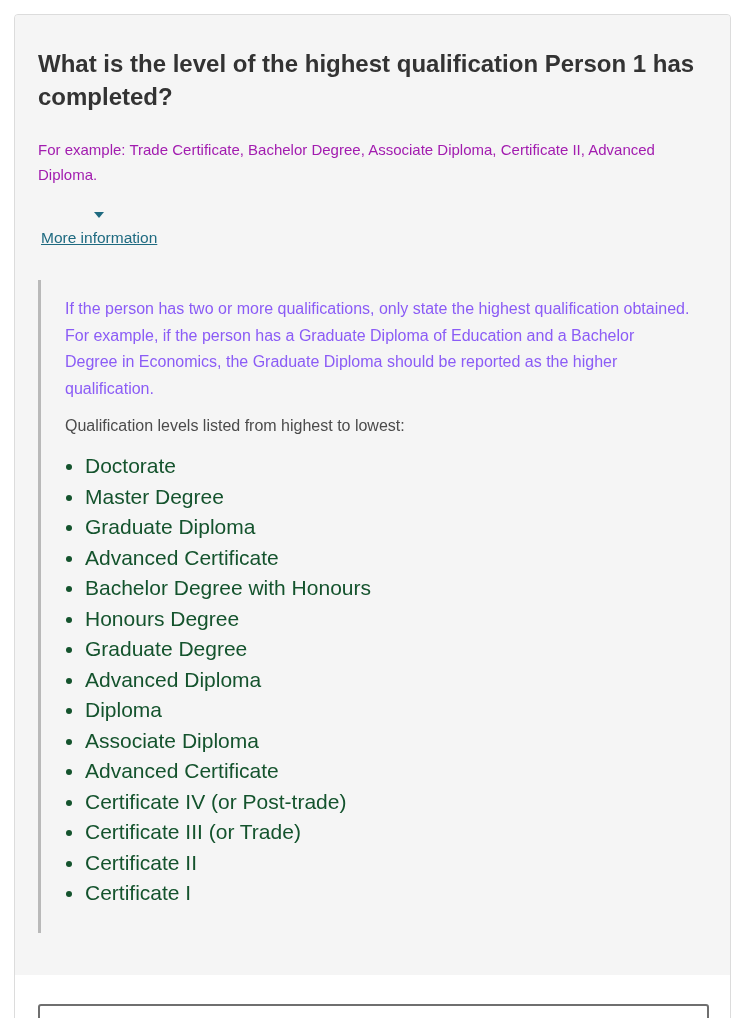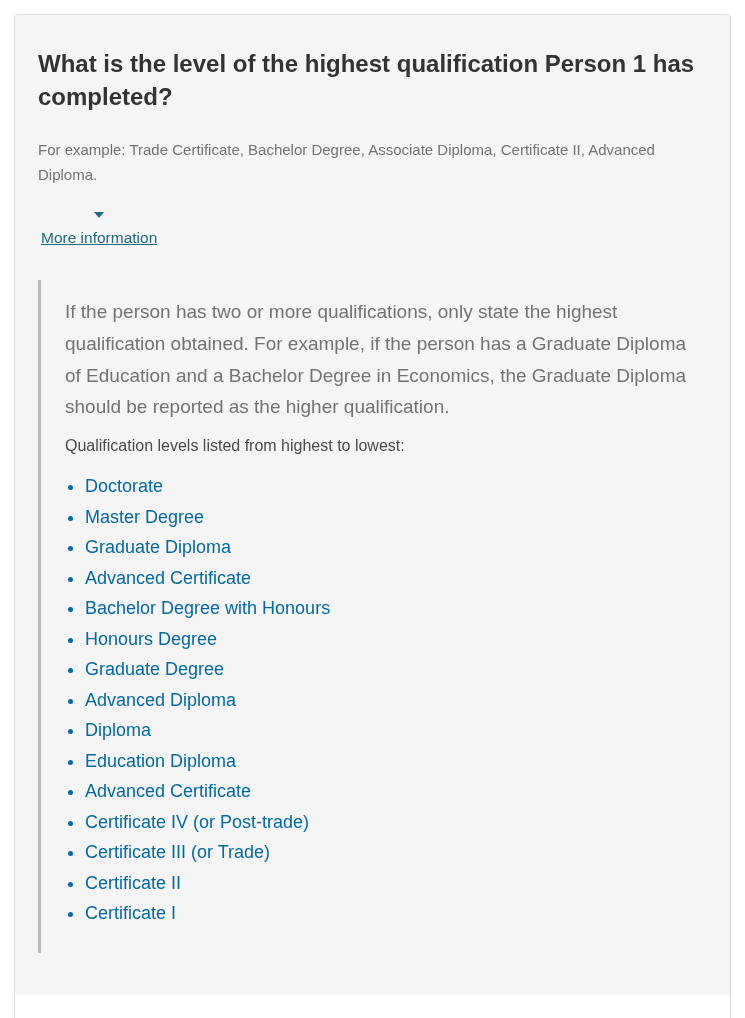--- a/index.html
+++ b/index.html
@@ -29,21 +29,21 @@
     font-weight: 700;
     color: #333333;
     margin-top: 12px;
   }
   .question-title .em { }
 
   .example-text {
     margin-top: 25px;
     font-size: 15px;
     line-height: 1.65;
-    color: #737373;
+    color: #a21caf;
     max-width: 640px;
   }
 
   .more-info-toggle {
     margin-top: 24px;
     display: flex;
     align-items: center;
     gap: 11px;
     cursor: pointer;
     background: none;
@@ -63,41 +63,41 @@
     color: #1e6a80;
     text-decoration: underline;
   }
 
   .info-panel {
     margin-top: 33px;
     border-left: 3px solid #b9b9b9;
     padding: 16px 16px 30px 24px;
   }
   .info-paragraph {
-    font-size: 19px;
+    font-size: 16px;
     line-height: 1.68;
-    color: #737373;
+    color: #8b5cf6;
     max-width: 625px;
   }
   .info-list-intro {
     margin-top: 10px;
     font-size: 16px;
     line-height: 1.68;
     color: #4b4b4b;
   }
   .levels-list {
     margin-top: 16px;
     padding-left: 20px;
     list-style: disc;
     color: #3f3f3f;
   }
   .levels-list li {
-    font-size: 18px;
+    font-size: 21px;
     line-height: 20px;
-    color: #0369a1;
+    color: #14532d;
     margin-bottom: 10.5px;
   }
   .levels-list li:last-child { margin-bottom: 0; }
 
   .answer-section {
     background: #ffffff;
     padding: 29px 23px 24px 23px;
   }
   .answer-label {
     display: block;
@@ -140,21 +140,21 @@
       <ul class="levels-list">
         <li>Doctorate</li>
         <li>Master Degree</li>
         <li>Graduate Diploma</li>
         <li>Advanced Certificate</li>
         <li>Bachelor Degree with Honours</li>
         <li>Honours Degree</li>
         <li>Graduate Degree</li>
         <li>Advanced Diploma</li>
         <li>Diploma</li>
-        <li>Education Diploma</li>
+        <li>Associate Diploma</li>
         <li>Advanced Certificate</li>
         <li>Certificate IV (or Post-trade)</li>
         <li>Certificate III (or Trade)</li>
         <li>Certificate II</li>
         <li>Certificate I</li>
       </ul>
     </div>
 
   </div>
 

